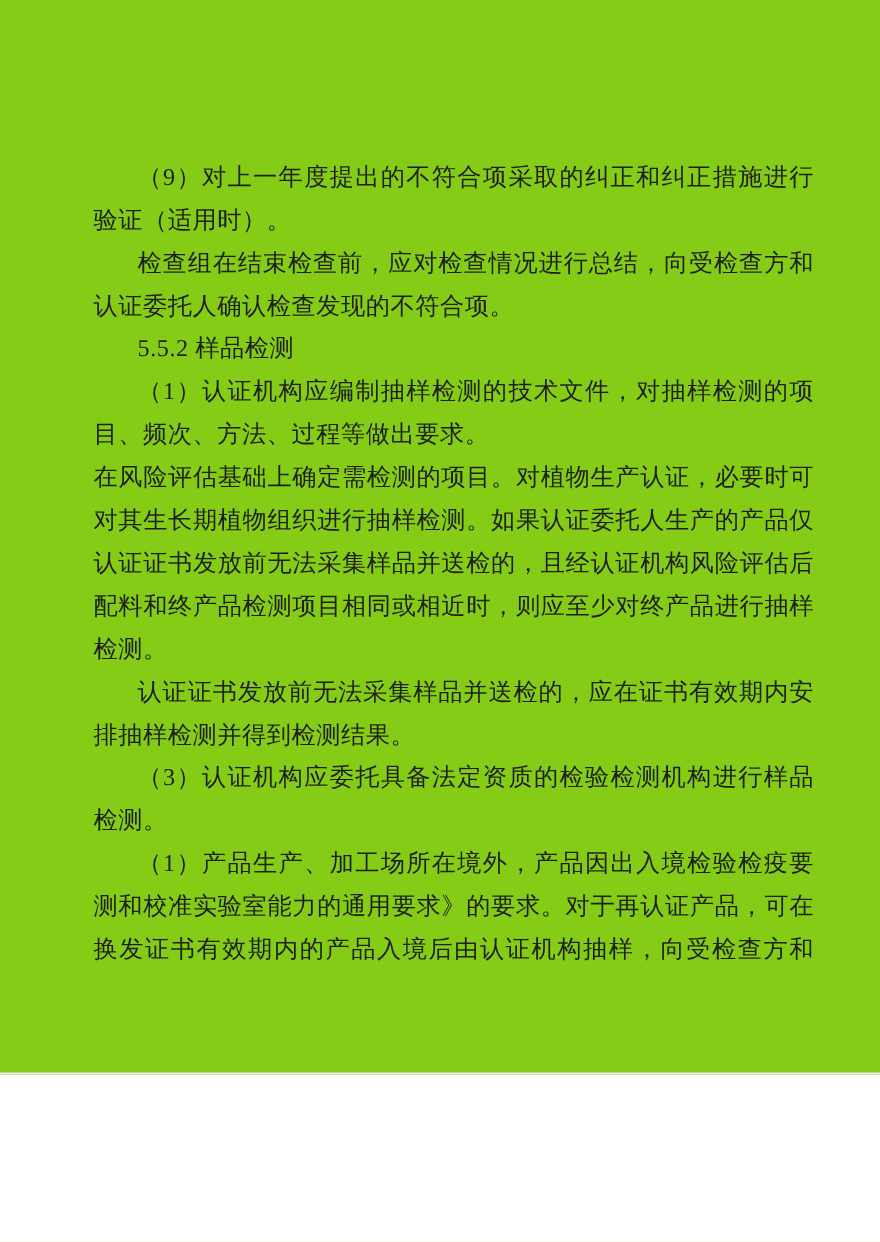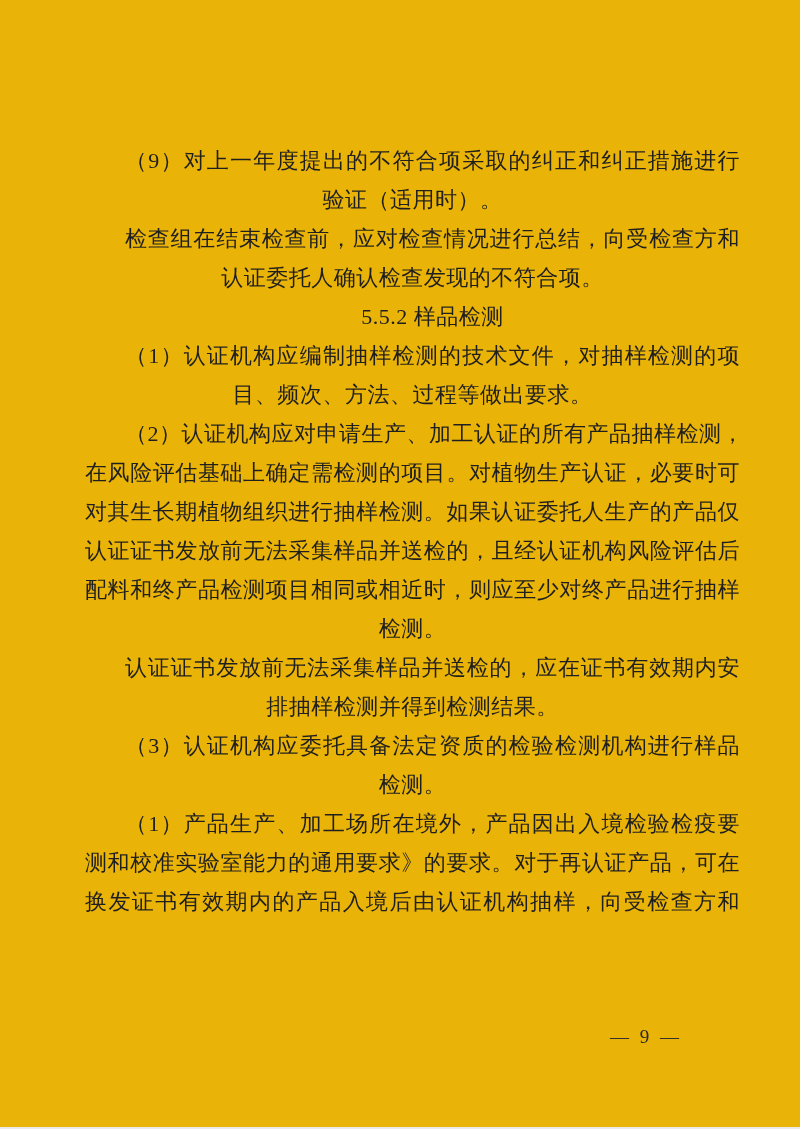--- a/index.html
+++ b/index.html
@@ -3,22 +3,22 @@
 <meta charset="utf-8">
 <style>
   html, body {
     margin: 0;
     padding: 0;
     background: #ffffff;
   }
   .sheet {
     position: relative;
     width: 800px;
-    height: 1129px;
-    background: #eab308;
+    height: 977px;
+    background: #84cc16;
     overflow: hidden;
     font-family: "Liberation Serif", "DejaVu Serif", serif;
     color: #1f1f1f;
   }
   
   .scan-edge {
     position: absolute;
     left: 0;
     bottom: 0;
     width: 100%;
@@ -30,21 +30,21 @@
     left: 85px;
     top: 141px;
     width: 655px;
   }
   .ln {
     height: 39px;
     line-height: 39px;
     font-size: 22px;
     white-space: nowrap;
     letter-spacing: 0.5px;
-    text-align: center;
+    text-align: left;
   }
   
   .ln.j {
     text-align: justify;
     text-align-last: justify;
   }
   
   .ln.i {
     text-indent: 40px;
   }
@@ -67,21 +67,20 @@
 <div class="sheet">
 
   <div class="textblock">
     <div class="ln i j">（9）对上一年度提出的不符合项采取的纠正和纠正措施进行</div>
     <div class="ln">验证（适用时）。</div>
     <div class="ln i j">检查组在结束检查前，应对检查情况进行总结，向受检查方和</div>
     <div class="ln">认证委托人确认检查发现的不符合项。</div>
     <div class="ln i">5.5.2 样品检测</div>
     <div class="ln i j">（1）认证机构应编制抽样检测的技术文件，对抽样检测的项</div>
     <div class="ln">目、频次、方法、过程等做出要求。</div>
-    <div class="ln i j">（2）认证机构应对申请生产、加工认证的所有产品抽样检测，</div>
     <div class="ln j">在风险评估基础上确定需检测的项目。对植物生产认证，必要时可</div>
     <div class="ln j">对其生长期植物组织进行抽样检测。如果认证委托人生产的产品仅</div>
     <div class="ln j">认证证书发放前无法采集样品并送检的，且经认证机构风险评估后</div>
     <div class="ln j">配料和终产品检测项目相同或相近时，则应至少对终产品进行抽样</div>
     <div class="ln">检测。</div>
     <div class="ln i j">认证证书发放前无法采集样品并送检的，应在证书有效期内安</div>
     <div class="ln">排抽样检测并得到检测结果。</div>
     <div class="ln i j">（3）认证机构应委托具备法定资质的检验检测机构进行样品</div>
     <div class="ln">检测。</div>
     <div class="ln i j">（1）产品生产、加工场所在境外，产品因出入境检验检疫要</div>

